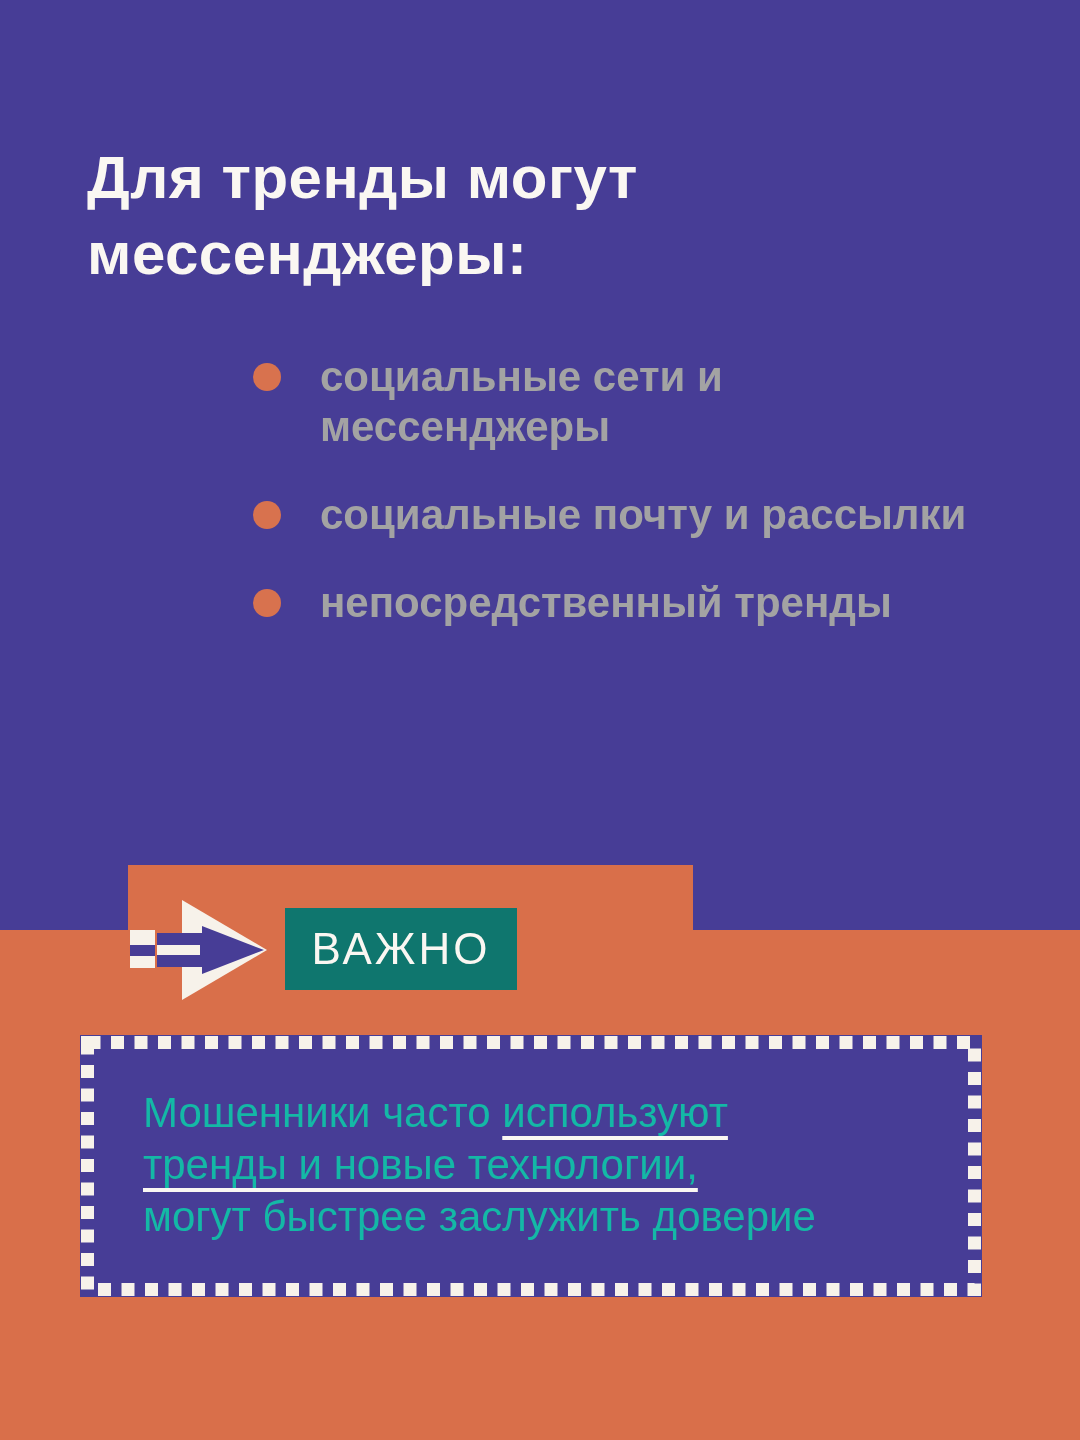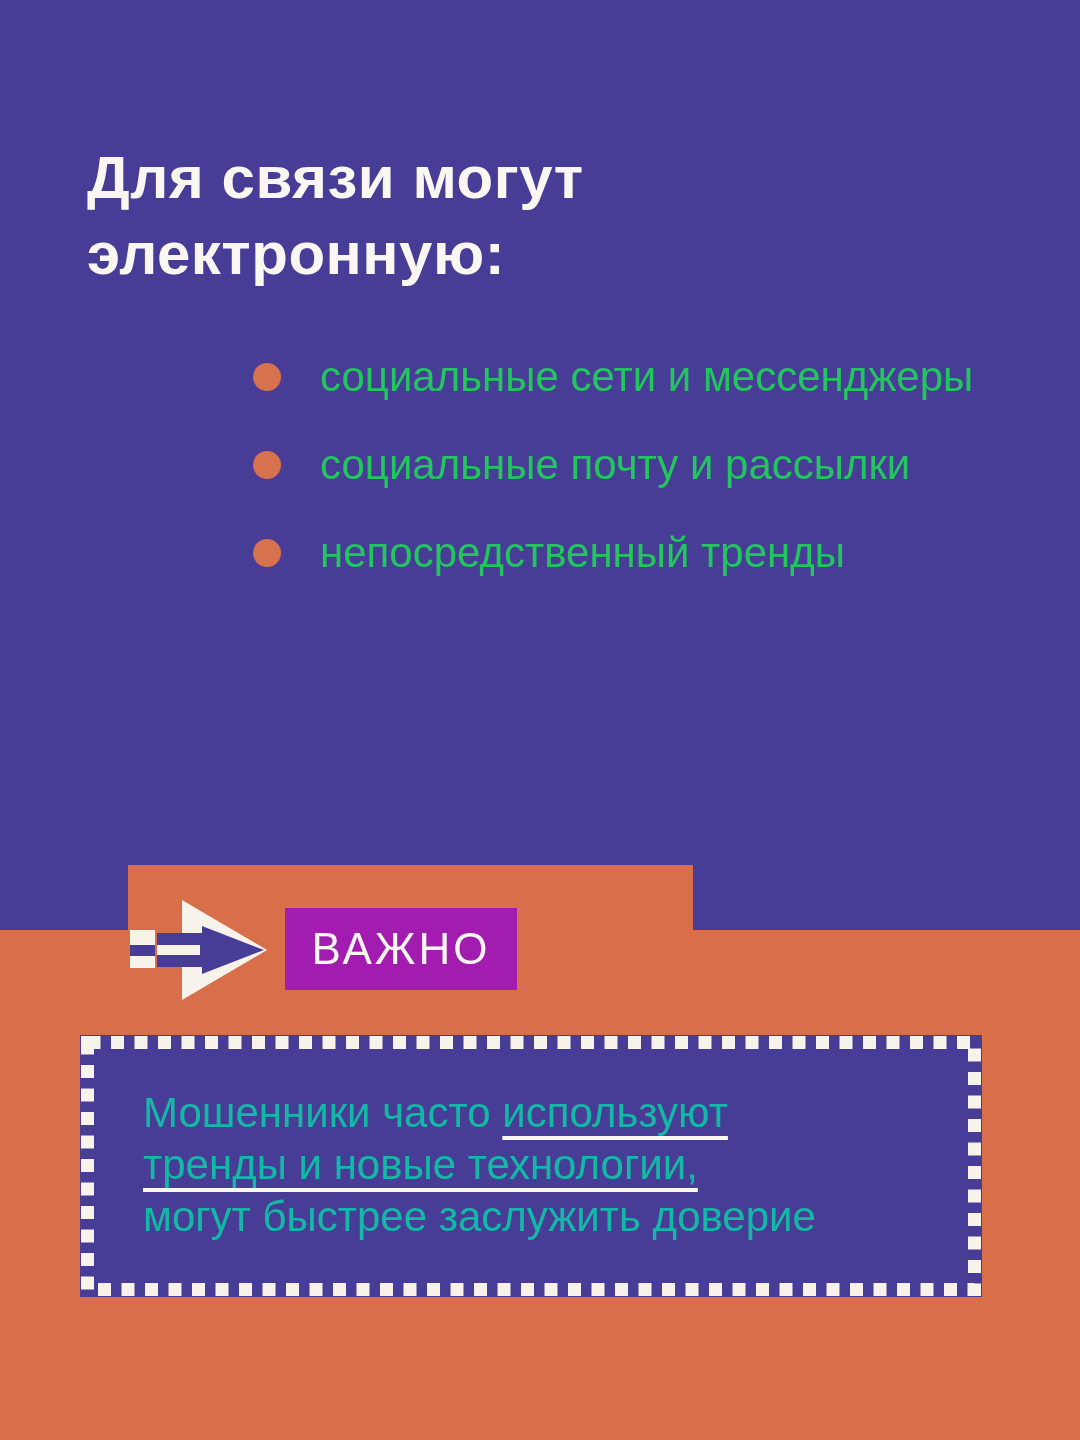--- a/index.html
+++ b/index.html
@@ -45,35 +45,35 @@
   }
   .bullet-dot {
     flex: 0 0 28px;
     width: 28px; height: 28px;
     border-radius: 50%;
     background: #D8724E;
     margin-top: 11px;
   }
   .bullet-text {
     margin-left: 39px;
-    color: #22c55e;
+    color: #a3a3a3;
     font-size: 42px;
-    font-weight: 400;
+    font-weight: 700;
     line-height: 50px;
     white-space: pre-line;
   }
   .arrow-icon-svg {
     position: absolute;
     left: 128px; top: 898px;
   }
   .important-badge {
     position: absolute;
     left: 285px; top: 908px;
     width: 232px; height: 82px;
-    background: #a21caf;
+    background: #0f766e;
     display: flex;
     align-items: center;
     justify-content: center;
     color: #FAF7F2;
     font-size: 44px;
     font-weight: 500;
     letter-spacing: 3px;
   }
   .note-box {
     position: absolute;
@@ -102,22 +102,22 @@
 </style>
 </head>
 <body>
 
 <div class="canvas">
 
   <div class="orange-bg"></div>
   <div class="orange-tab"></div>
 
   <div class="page-title">
-    <div>Для связи могут</div>
-    <div>электронную:</div>
+    <div>Для тренды могут</div>
+    <div>мессенджеры:</div>
   </div>
 
   <div class="bullet-list">
     <div class="bullet-item">
       <div class="bullet-dot"></div>
       <div class="bullet-text">социальные сети и мессенджеры</div>
     </div>
     <div class="bullet-item">
       <div class="bullet-dot"></div>
       <div class="bullet-text">социальные почту и рассылки</div>

